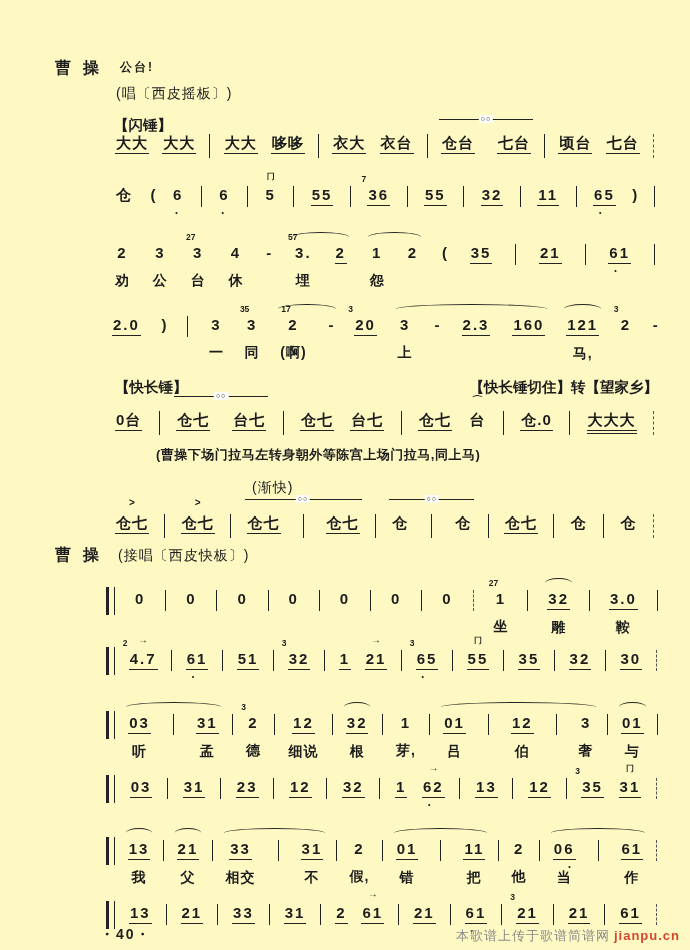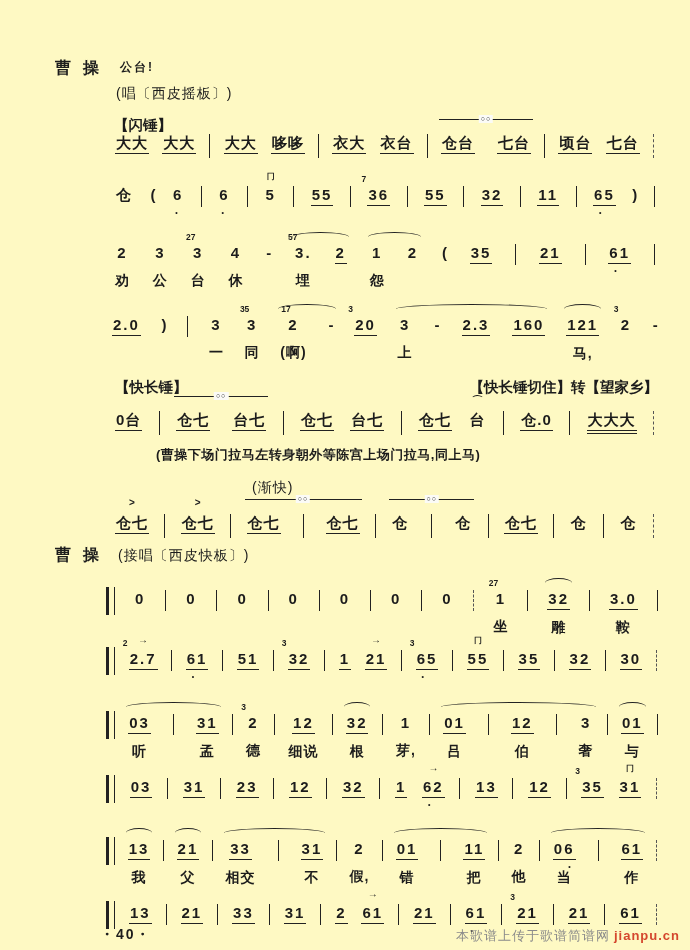--- a/index.html
+++ b/index.html
@@ -541,21 +541,21 @@
           <span class="lyric">鞍</span>
         </span>
         <span class="bar "></span>
       </div>
       <div class="score-line" style="top: 634px; left: 106px; width: 552px;">
         <span class="bar lbar"></span>
         <span class="cell">
           <span class="above a-arrow">→</span>
           <span class="body">
             <span class="grace">2</span>
-            <span class="note u1">2.7</span>
+            <span class="note u1">4.7</span>
           </span>
         </span>
         <span class="bar "></span>
         <span class="cell">
           <span class="body">
             <span class="note u1 dlow">61</span>
           </span>
         </span>
         <span class="bar "></span>
         <span class="cell">

